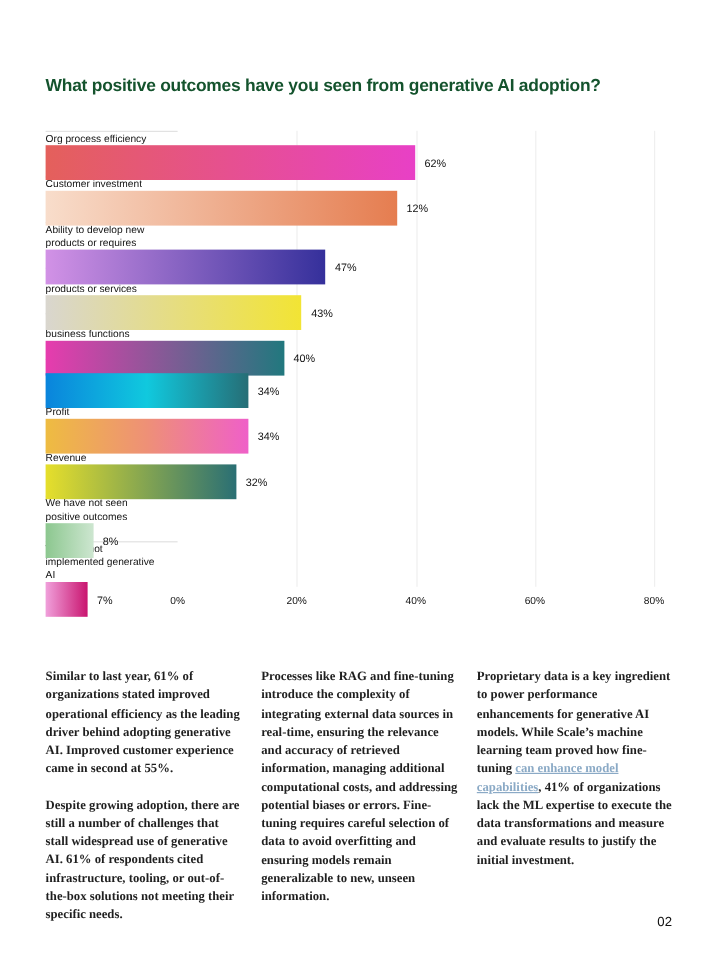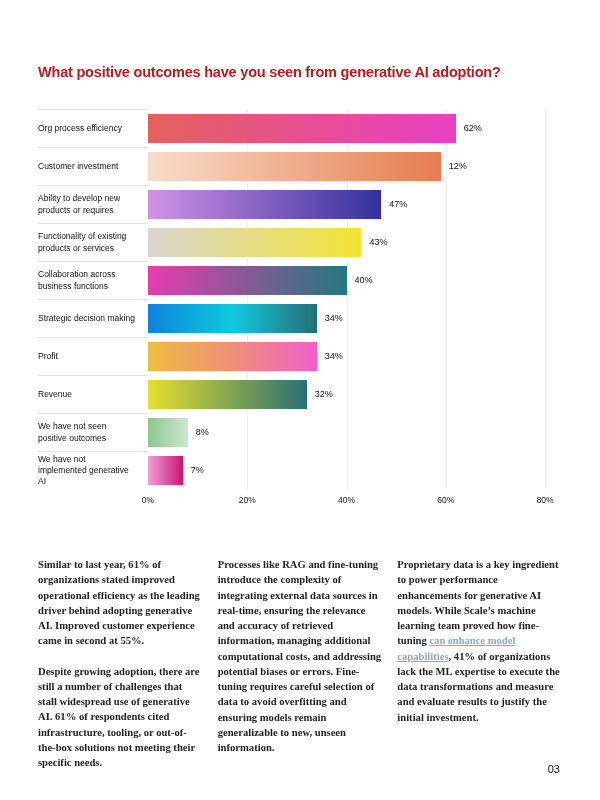--- a/index.html
+++ b/index.html
@@ -11,28 +11,28 @@
     font-family: "Liberation Sans", sans-serif;
     color: #111;
     overflow: hidden;
   }
   .inner { padding: 64px 38px 0 38px; }
   h1.title {
     margin: 0;
     font-size: 14.5px;
     font-weight: bold;
     letter-spacing: -0.2px;
-    color: #b91c1c;
+    color: #14532d;
   }
   
   .chart { position: relative; margin-top: 29px; }
   .grid { position:absolute; left:110px; top:0; width:397px; height:380px; pointer-events:none; }
   .gline { position:absolute; top:0; bottom:0; width:1px; background:#efefef; }
   .rows { position:relative; }
-  .row { display:flex; height:38px; align-items:stretch; }
+  .row { display:flex; height:38px; align-items:stretch;flex-direction:column; }
   .rlabel {
     width:110px; flex:none;
     border-top:1px solid #e2e2e2;
     display:flex; align-items:center;
     font-size:8.5px; line-height:1.3; color:#111;
     padding-right:12px;
   }
   .plot { width:397px; flex:none; display:flex; align-items:center; position:relative; }
   .bar { height:29px; border-radius:0; }
   .val { font-size:9px; color:#111; margin-left:8px; white-space:nowrap; }
@@ -156,14 +156,14 @@
       </div>
       <div class="col">
         <p>Processes like RAG and fine-tuning introduce the complexity of integrating external data sources in real-time, ensuring the relevance and accuracy of retrieved information, managing additional computational costs, and addressing potential biases or errors. Fine-tuning requires careful selection of data to avoid overfitting and ensuring models remain generalizable to new, unseen information.</p>
       </div>
       <div class="col">
         <p><span>Proprietary data is a key ingredient to power performance enhancements for generative AI models. While Scale’s machine learning team proved how fine-tuning </span><a class="link">can enhance model capabilities</a><span>, 41% of organizations lack the ML expertise to execute the data transformations and measure and evaluate results to justify the initial investment.</span></p>
       </div>
     </div>
   </div>
 
-  <div class="pagenum">03</div>
+  <div class="pagenum">02</div>
 </div>
 
 </body></html>

